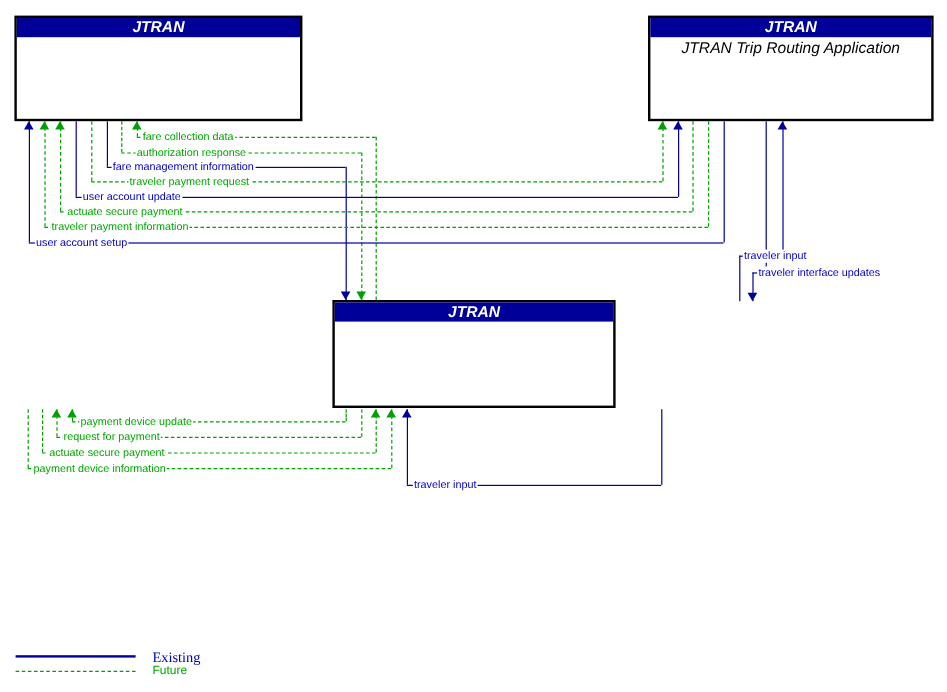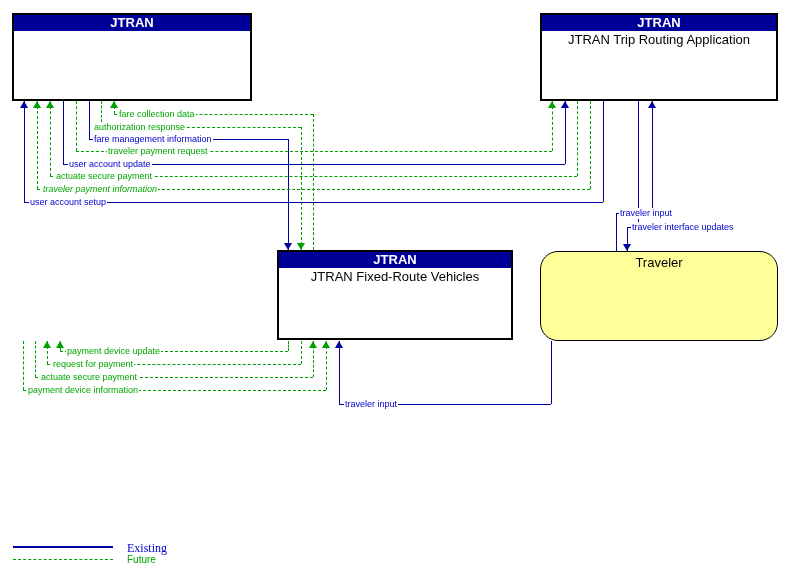--- a/index.html
+++ b/index.html
@@ -1,18 +1,18 @@
 <!DOCTYPE html>
 <html><head>
 <meta charset="utf-8">
 <style>
   html,body{margin:0;padding:0;background:#fff;}
   #canvas{position:relative;width:789px;height:577px;background:#fff;overflow:hidden;
           font-family:"Liberation Sans", sans-serif;}
-  .sysbox{position:absolute;background:#fff;border:2px solid #000;box-sizing:border-box;}
+  .sysbox{position:absolute;background:#fff;border:2px solid #000;box-sizing:border-box;font-style:italic;}
   .sysbox-header{height:16px;line-height:16px;background:#000099;color:#fff;
                  text-align:center;font-size:13px;font-weight:bold;}
   .sysbox-title{margin-top:1px;text-align:center;font-size:13px;color:#000;}
   .termbox{position:absolute;background:#FFFF99;border:1px solid #000;border-radius:18px;
            box-sizing:border-box;}
   .termbox-title{margin-top:3px;text-align:center;font-size:13px;color:#000;white-space:nowrap;}
   .flow-label{position:absolute;font-size:9px;line-height:11px;background:#fff;
               padding:0 1px;white-space:nowrap;}
   .arrow{position:absolute;width:0;height:0;}
   .legend-line-existing{position:absolute;left:13px;top:546px;width:100px;height:0;
@@ -82,26 +82,26 @@
       <div class="arrow" style="left: 309px; top: 341px; border-left: 4px solid transparent; border-right: 4px solid transparent; border-bottom: 7px solid rgb(0, 160, 0);"></div>
       <div style="position: absolute; left: 23px; top: 341px; width: 0px; height: 49px; border-left: 1px dashed rgb(0, 160, 0);"></div>
       <div style="position: absolute; left: 23px; top: 390px; width: 303px; height: 0px; border-top: 1px dashed rgb(0, 160, 0);"></div>
       <div style="position: absolute; left: 326px; top: 341px; width: 0px; height: 49px; border-left: 1px dashed rgb(0, 160, 0);"></div>
       <div class="arrow" style="left: 322px; top: 341px; border-left: 4px solid transparent; border-right: 4px solid transparent; border-bottom: 7px solid rgb(0, 160, 0);"></div>
       <div style="position: absolute; left: 551px; top: 341px; width: 0px; height: 63px; border-left: 1px solid rgb(0, 0, 156);"></div>
       <div style="position: absolute; left: 339px; top: 404px; width: 212px; height: 0px; border-top: 1px solid rgb(0, 0, 156);"></div>
       <div style="position: absolute; left: 339px; top: 341px; width: 0px; height: 63px; border-left: 1px solid rgb(0, 0, 156);"></div>
       <div class="arrow" style="left: 335px; top: 341px; border-left: 4px solid transparent; border-right: 4px solid transparent; border-bottom: 7px solid rgb(0, 0, 156);"></div>
       <span class="flow-label" style="left: 118px; top: 109px; color: rgb(0, 168, 0);">fare collection data</span>
-      <span class="flow-label" style="left: 93px; top: 122px; color: rgb(0, 168, 0);">authorization response</span>
+      <span class="flow-label" style="left: 113px; top: 122px; color: rgb(0, 168, 0);">authorization response</span>
       <span class="flow-label" style="left: 93px; top: 134px; color: rgb(0, 0, 204);">fare management information</span>
       <span class="flow-label" style="left: 81px; top: 146px; color: rgb(0, 168, 0); margin-left: 26px;">traveler payment request</span>
       <span class="flow-label" style="left: 68px; top: 159px; color: rgb(0, 0, 204);">user account update</span>
       <span class="flow-label" style="left: 55px; top: 171px; color: rgb(0, 168, 0);">actuate secure payment</span>
-      <span class="flow-label" style="left: 42px; top: 184px; color: rgb(0, 168, 0); font-style: italic;">traveler payment information</span>
+      <span class="flow-label" style="left: 42px; top: 184px; color: rgb(0, 168, 0);">traveler payment information</span>
       <span class="flow-label" style="left: 29px; top: 197px; color: rgb(0, 0, 204);">user account setup</span>
       <span class="flow-label" style="left: 619px; top: 208px; color: rgb(0, 0, 204);">traveler input</span>
       <span class="flow-label" style="left: 631px; top: 222px; color: rgb(0, 0, 204);">traveler interface updates</span>
       <span class="flow-label" style="left: 66px; top: 346px; color: rgb(0, 168, 0);">payment device update</span>
       <span class="flow-label" style="left: 52px; top: 359px; color: rgb(0, 168, 0);">request for payment</span>
       <span class="flow-label" style="left: 40px; top: 372px; color: rgb(0, 168, 0);">actuate secure payment</span>
       <span class="flow-label" style="left: 27px; top: 385px; color: rgb(0, 168, 0);">payment device information</span>
       <span class="flow-label" style="left: 344px; top: 399px; color: rgb(0, 0, 204);">traveler input</span>
     </div>
 
@@ -110,26 +110,22 @@
   </div>
 
   <div class="sysbox" style="left:540px;top:13px;width:238px;height:88px">
     <div class="sysbox-header">JTRAN</div>
     <div class="sysbox-title">JTRAN Trip Routing Application</div>
   </div>
 
 
   <div class="sysbox" style="left:277px;top:250px;width:236px;height:90px">
     <div class="sysbox-header">JTRAN</div>
-    <div class="sysbox-title">JTRAN Fixed-Route Vehicles</div>
   </div>
 
-  <div class="termbox" style="left:540px;top:251px;width:238px;height:90px">
-    <div class="termbox-title">Traveler</div>
-  </div>
 
   <div>
     <div class="legend-line-existing"></div>
     <span class="legend-text-existing">Existing</span>
     <div class="legend-line-future"></div>
     <span class="legend-text-future">Future</span>
   </div>
 
 </div>
 

